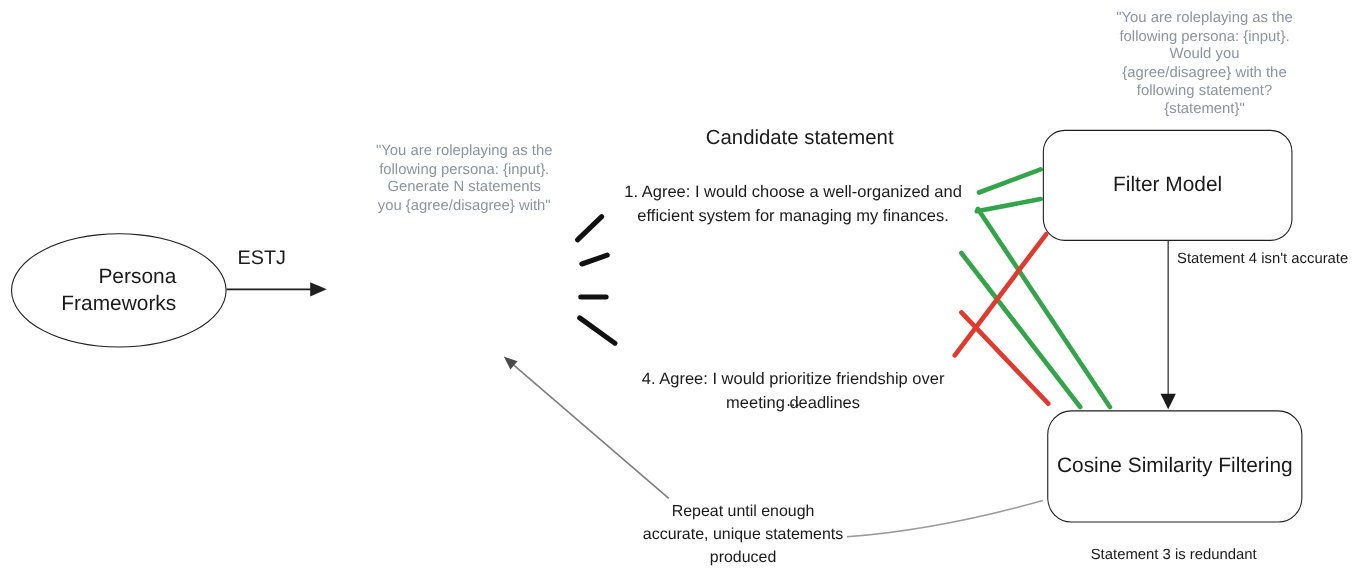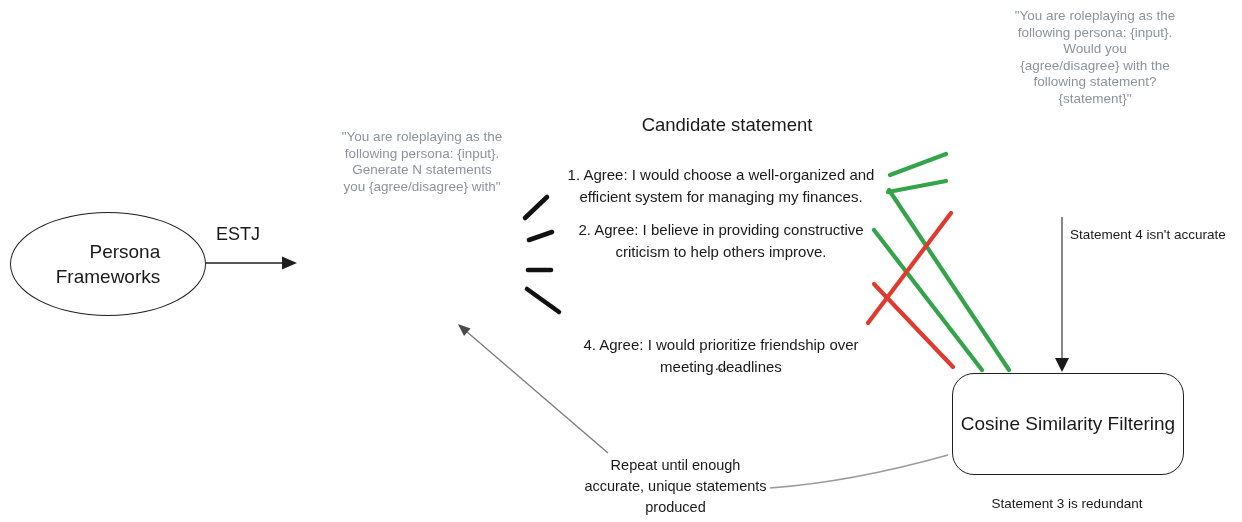--- a/index.html
+++ b/index.html
@@ -113,32 +113,33 @@
   <div class="small-label" style="left:207px;top:226px;width:62px;text-align:center;font-size:18px;">ESTJ</div>
 
   <div class="prompt" style="left:316px;top:129px;width:212px;">"You are roleplaying as the
 following persona: {input}.
 Generate N statements
 you {agree/disagree} with"</div>
 
   <div class="title" style="left:602px;top:114px;width:250px;">Candidate statement</div>
   <div class="statement" style="top:164px;">1. Agree: I would choose a well-organized and
 efficient system for managing my finances.</div>
-  <div class="statement" style="top:219px;">2. Agree: I believe in providing constructive
-criticism to help others improve.</div>
   <div class="statement" style="top:310px;margin-top:24px;">4. Agree: I would prioritize friendship over
 meeting deadlines</div>
   <div class="statement" style="top:354px;">...</div>
 
   <div class="prompt" style="left:975px;top:8px;width:240px;">"You are roleplaying as the
 following persona: {input}.
 Would you
 {agree/disagree} with the
 following statement?
 {statement}"</div>
+  <div class="node" style="left:948px;top:118px;width:225px;height:99px;">
+    <span>Filter Model</span>
+  </div>
   <div class="small-label" style="left:1070px;top:227px;width:170px;">Statement 4 isn't accurate</div>
 
   <div class="node" style="left:952px;top:373px;width:230px;height:100px;border-radius:22px;">
     <span>Cosine Similarity Filtering</span>
   </div>
   <div class="small-label" style="left:952px;top:496px;width:230px;text-align:center;">Statement 3 is redundant</div>
 
   <div class="repeat-label" style="left:563px;top:455px;width:225px;">Repeat until enough
 accurate, unique statements
 produced</div>

